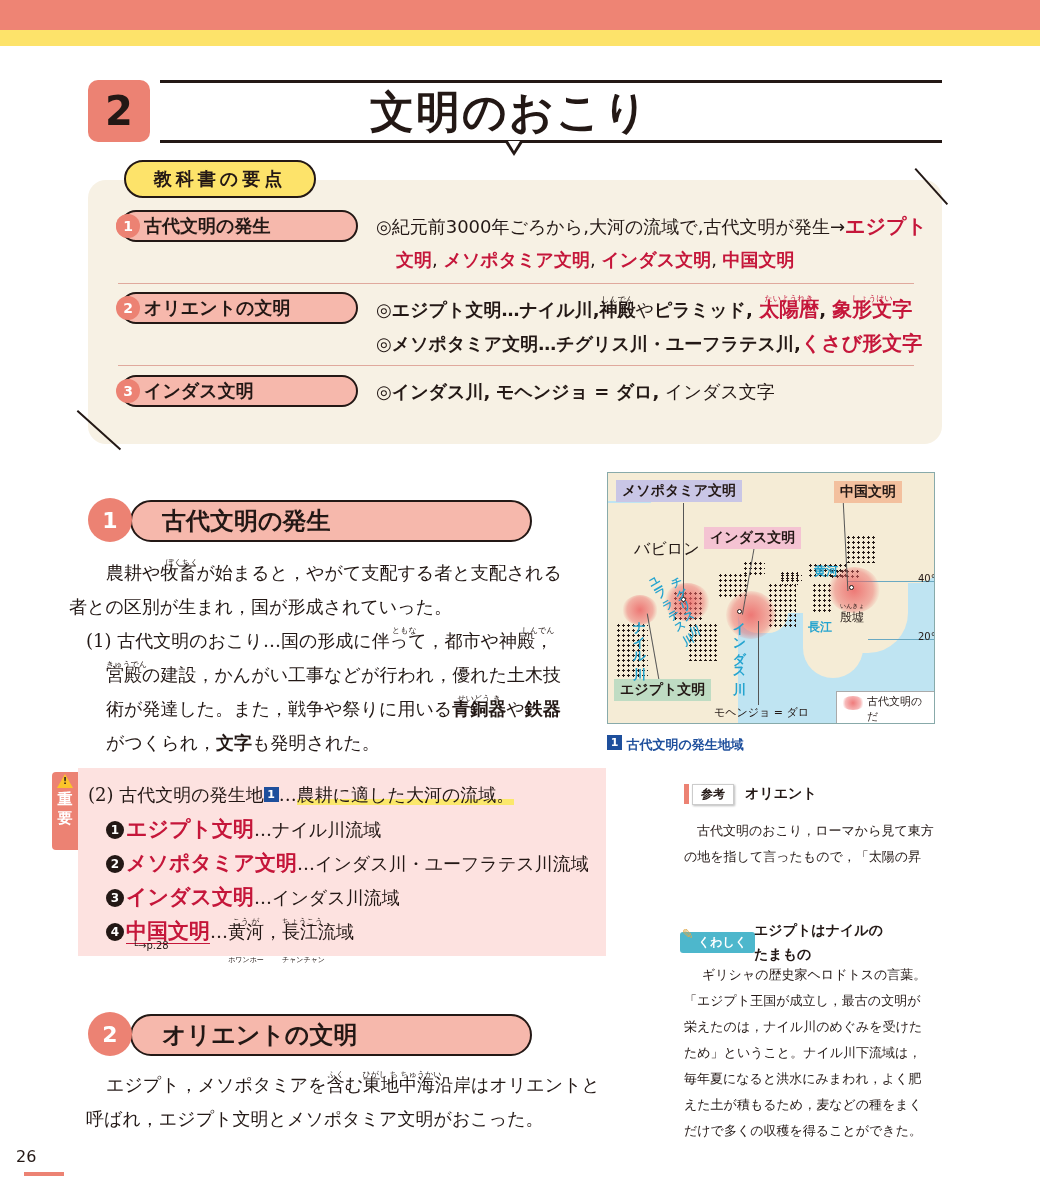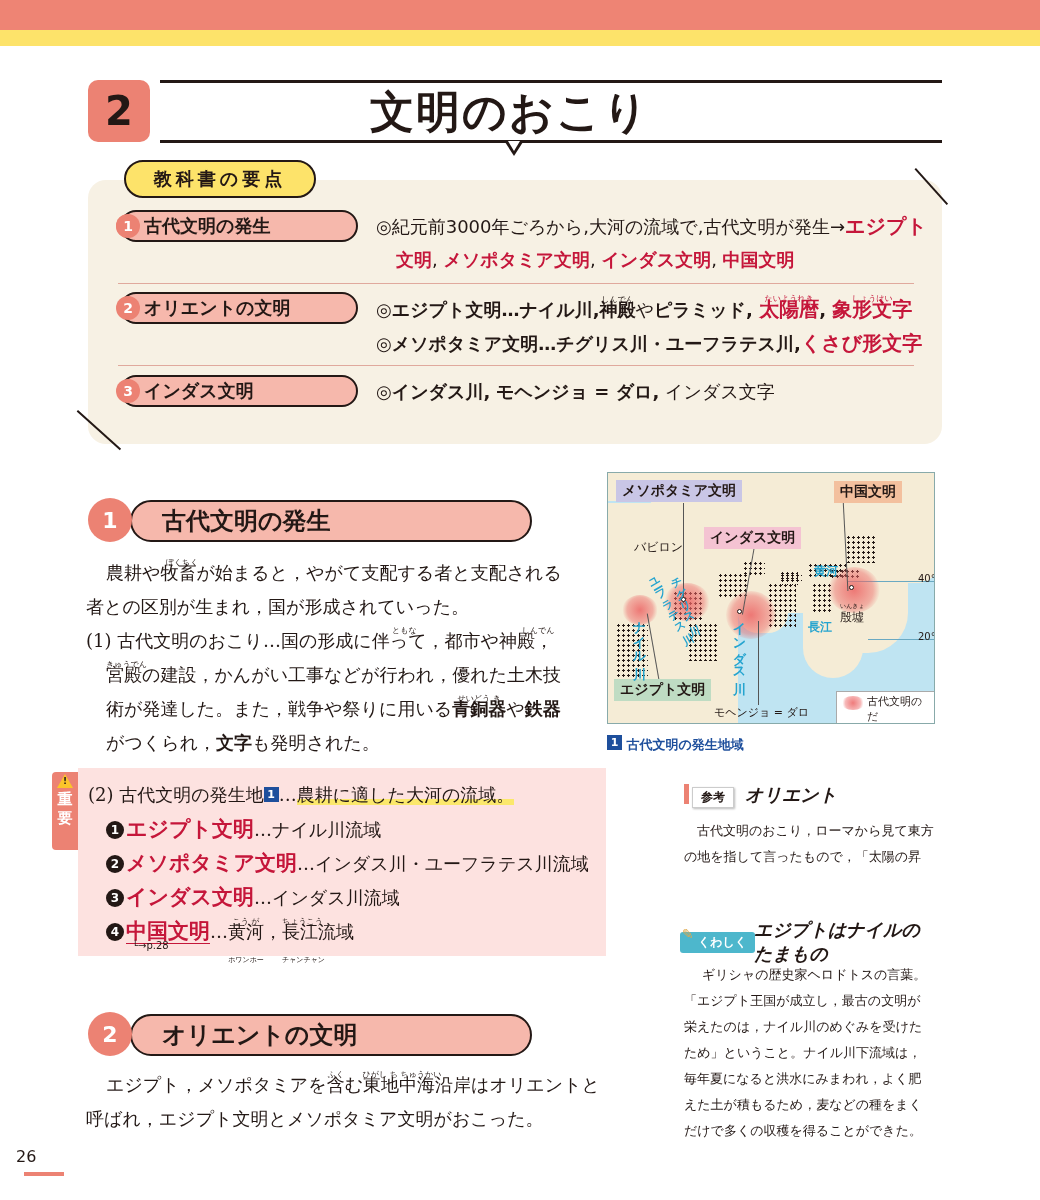--- a/index.html
+++ b/index.html
@@ -59,29 +59,29 @@
   .imp-line { font-family: "DejaVu Serif", serif; font-size: 18px; line-height: 34px; white-space: nowrap; }
   .imp-line .red { font-family: "DejaVu Sans", sans-serif; font-size: 21px; }
   .circ-num { font-family: "DejaVu Sans", sans-serif; display: inline-block; width: 18px; height: 18px; border-radius: 50%; background: #231815; color: #fff; font-size: 12px; text-align: center; line-height: 18px; font-weight: bold; vertical-align: 2px; margin-right: 2px; }
   .sq-num { display: inline-block; width: 15px; height: 15px; background: #1e4f9c; color: #fff; font-size: 11px; text-align: center; line-height: 15px; font-weight: bold; font-family: "DejaVu Sans", sans-serif; vertical-align: 3px; }
   .hl-yellow { background: linear-gradient(transparent 70%, #fbe86b 70%); }
   .underline-red { border-bottom: 1.5px solid #c5163a; }
 
   
   .map { left: 607px; top: 472px; width: 328px; height: 252px; background: #bfe4f2; border: 1px solid #8aa; overflow: hidden; }
   .map-label { font-weight: bold; font-size: 14px; padding: 2px 6px; white-space: nowrap; }
-  .map-small { font-size: 12px; white-space: nowrap; }
+  .map-small { font-size: 16px; white-space: nowrap; }
   .map-river { color: #25a4cf; font-weight: bold; font-size: 13px; }
   .glow { border-radius: 50%; background: radial-gradient(circle, rgba(236,100,100,0.85) 0%, rgba(236,100,100,0.45) 55%, rgba(236,100,100,0) 75%); }
   .dot { width: 5px; height: 5px; border-radius: 50%; background: #fff; border: 1px solid #231815; }
   .dots { background-image: radial-gradient(#231815 1px, transparent 1.3px); background-size: 5px 5px; }
   .map-caption { left: 607px; top: 735px; font-size: 13px; font-weight: bold; color: #1e4f9c; white-space: nowrap; }
 
   
-  .side-head { font-weight: bold; font-size: 18px; white-space: nowrap; font-style: italic; }
+  .side-head { font-weight: bold; font-size: 14px; white-space: nowrap; }
   .side-text { font-family: "DejaVu Serif", serif; font-size: 13px; line-height: 26px; white-space: nowrap; }
   .sanko-tag { display: inline-block; background: #fff; border: 1px solid #ccc; box-shadow: 1px 1px 2px #bbb; font-size: 12px; font-weight: bold; padding: 1px 8px; }
   .kuwashiku { background: #4db7cc; color: #fff; font-size: 12px; font-weight: bold; padding: 2px 8px 2px 18px; border-radius: 3px; }
 
   .page-num { left: 16px; top: 1147px; font-size: 16px; }
   .page-bar { left: 24px; top: 1172px; width: 40px; height: 4px; background: #ec8273; }
 </style>
 </head>
 <body>
 
@@ -141,21 +141,21 @@
 </div>
 
 <div class="abs sec-pill" style="left:130px; top:500px;">
     <span>古代文明の発生</span>
   </div>
 <div class="abs sec-num" style="left:88px; top:498px;">1</div>
 
 <div class="abs body-text" style="left:106px; top:556px;">
   <span class="ruby-wrap"><span>農耕や牧畜が始まると，やがて支配する者と支配される</span><span class="ruby" style="left:56px; right:auto; width:40px;">ぼくちく</span></span>
 </div>
-<div class="abs body-text" style="left:86px; top:590px;text-align:right;">者との区別が生まれ，国が形成されていった。</div>
+<div class="abs body-text" style="left:69px; top:590px;text-align:right;">者との区別が生まれ，国が形成されていった。</div>
 <div class="abs body-text" style="left:86px; top:624px;">
   <span class="ruby-wrap"><span>(1) 古代文明のおこり…国の形成に伴って，都市や神殿，</span><span class="ruby" style="left:306px; right:auto; width:24px;">ともな</span><span class="ruby" style="left:432px; right:auto; width:40px;">しんでん</span></span>
 </div>
 <div class="abs body-text" style="left:106px; top:658px;">
   <span class="ruby-wrap"><span>宮殿の建設，かんがい工事などが行われ，優れた土木技</span><span class="ruby" style="left:0; right:auto; width:40px;">きゅうでん</span></span>
 </div>
 <div class="abs body-text" style="left:106px; top:692px;">
   <span>術が発達した。また，戦争や祭りに用いる</span><span class="ruby-wrap b"><span class="ruby">せいどう き</span><span>青銅器</span></span><span>や</span><span class="b">鉄器</span>
 </div>
 <div class="abs body-text" style="left:106px; top:726px;">

